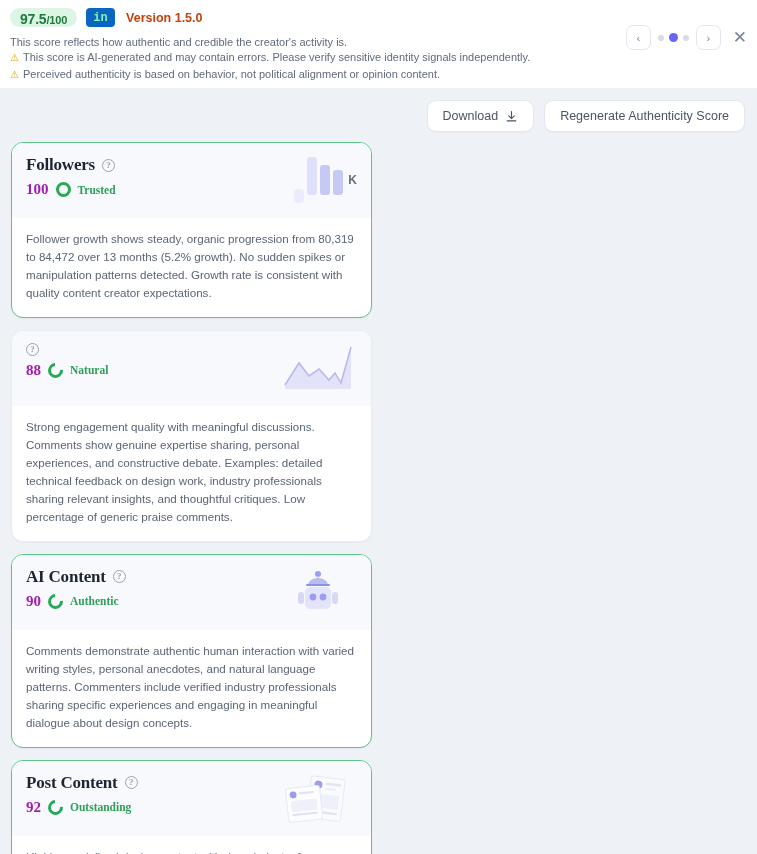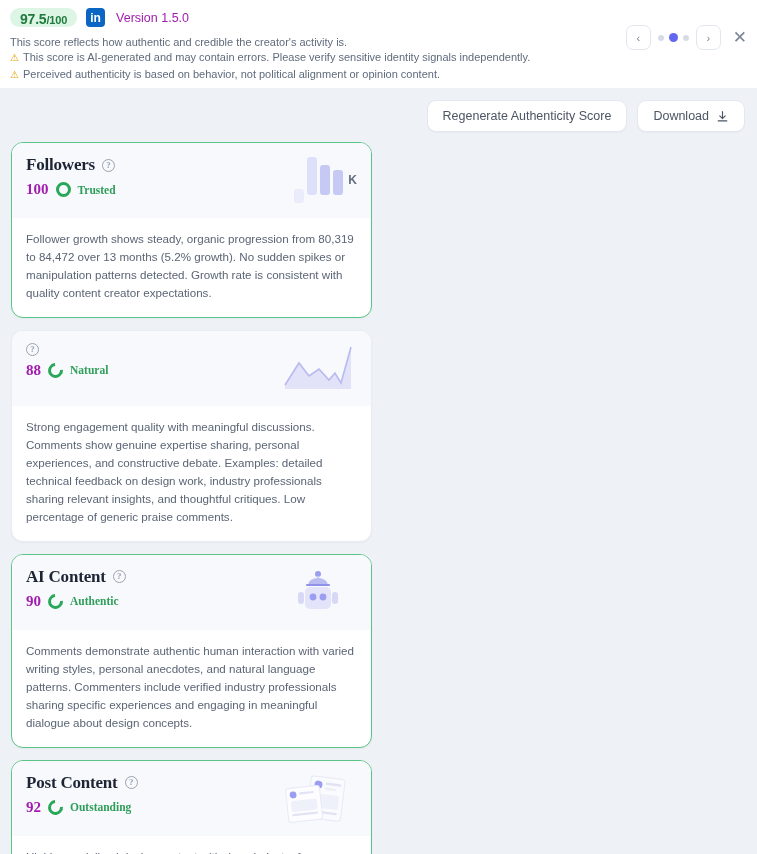--- a/index.html
+++ b/index.html
@@ -15,27 +15,27 @@
   
   .header { background:#ffffff; padding:8px 10px 6px 10px; position:relative; }
   .hdr-top { display:flex; align-items:center; gap:9px; }
   .score-pill {
     background:#dcf5e4; color:#1f7a3d; border-radius:14px;
     padding:3px 10px 0; font-size:14px; font-weight:700; letter-spacing:-0.2px;
     white-space:nowrap;
   }
   .score-pill .den { font-size:11px; font-weight:600; }
   .li-badge {
-    width:19px; height:19px; border-radius:4px; background:#0a66c2;
+    width:29px; height:19px; border-radius:4px; background:#0a66c2;
     display:flex; align-items:center; justify-content:center;
-    color:#ffffff; font-size:12px; font-weight:700; line-height:1;
-    font-family:Liberation Sans, sans-serif;
+    color:#86efac; font-size:12px; font-weight:700; line-height:1;
+    font-family:Liberation Mono, monospace;
   }
   .hdr-title { font-size:19px; font-weight:700; color:#1d2433; letter-spacing:-0.3px; }
-  .hdr-version { font-size:12.5px; color:#a21caf; font-weight:400; margin-left:2px; }
+  .hdr-version { font-size:12.5px; color:#c2410c; font-weight:700; margin-left:2px; }
   .hdr-sub { font-size:11px; color:#5f6b7c; margin-top:9px; }
   .warn-line { font-size:11px; color:#5f6b7c; margin-top:3px; display:flex; align-items:flex-start; gap:4px; }
   .warn-ico { color:#e6a817; font-size:10px; line-height:14px; }
 
   .hdr-right { position:absolute; right:10px; top:25px; display:flex; align-items:center; gap:12px; }
   .nav-group { display:flex; align-items:center; gap:7px; }
   .nav-btn {
     width:25px; height:25px; border:1px solid #e2e6ee; border-radius:7px; background:#fff;
     display:flex; align-items:center; justify-content:center; color:#7d879a; font-size:11px;
     cursor:pointer;
@@ -132,29 +132,29 @@
           <span class="dot"></span>
         </div>
         <div class="nav-btn">›</div>
       </div>
       <div class="close-x">✕</div>
     </div>
   </div>
 
   <div class="toolbar">
     <div class="tb-btn">
-      <span>Regenerate Authenticity Score</span>
-    </div>
-    <div class="tb-btn">
       <span>Download</span>
       <svg width="13" height="13" viewBox="0 0 24 24" fill="none" stroke="#4b5563" stroke-width="2.1" stroke-linecap="round" stroke-linejoin="round">
         <path d="M12 3v11"></path>
           <path d="M7 11l5 5 5-5"></path>
           <path d="M4 20h16"></path>
       </svg>
+    </div>
+    <div class="tb-btn">
+      <span>Regenerate Authenticity Score</span>
     </div>
   </div>
 
   <div class="grid">
 
     <div class="card bordered">
       <div class="card-head">
         <div class="ch-left">
           <div class="ch-title">
             <span>Followers</span>

